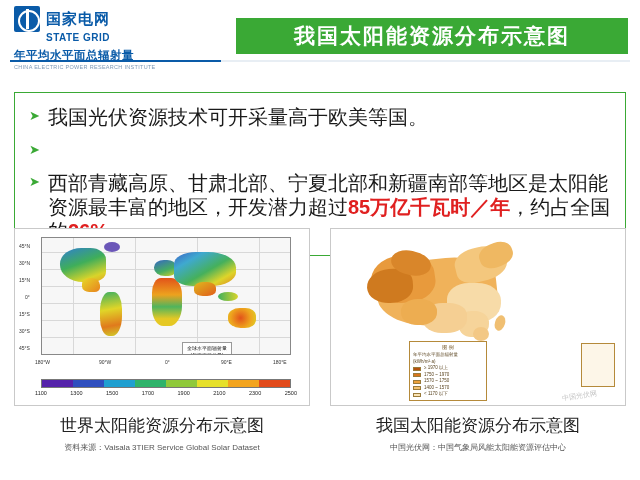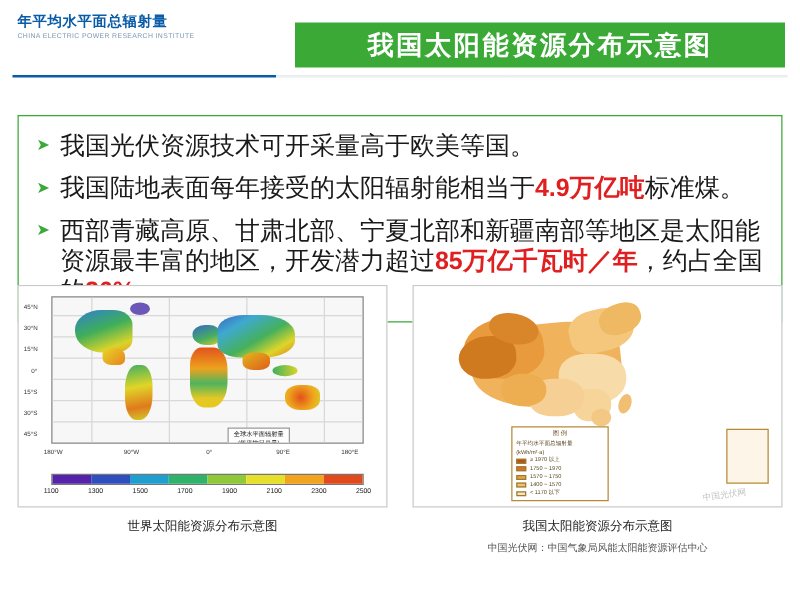--- a/index.html
+++ b/index.html
@@ -149,21 +149,21 @@
   .fig-frame {
     width: 296px;
     height: 178px;
     border: 1px solid #c9c9c9;
     background: #ffffff;
     position: relative;
     overflow: hidden;
   }
   .fig-caption {
     text-align: center;
-    font-size: 10px;
+    font-size: 17px;
     color: #222;
     margin-top: 8px;
   }
   .fig-source {
     text-align: center;
     font-size: 8px;
     color: #555;
     margin-top: 5px;
   }
 
@@ -251,20 +251,25 @@
   }
 </style>
 </head>
 <body>
 
 <div class="slide">
 
   <div class="header">
 
     <div class="logo-block">
+      <div class="logo-row">
+        <span class="logo-mark"></span>
+        <span class="logo-cn">国家电网</span>
+      </div>
+      <div class="logo-en">STATE GRID</div>
       <div class="logo-sub-cn">年平均水平面总辐射量</div>
       <div class="logo-sub-en">CHINA ELECTRIC POWER RESEARCH INSTITUTE</div>
     </div>
 
     <div class="header-rule"></div>
 
     <div class="title-bar">
       <span class="title-text">我国太阳能资源分布示意图</span>
     </div>
   </div>
@@ -273,23 +278,20 @@
 
     <div class="bullet">
       <span class="arrow">➤</span>
       <span class="btext">
         <span>我国光伏资源技术可开采量高于欧美等国。</span>
       </span>
     </div>
 
     <div class="bullet">
       <span class="arrow">➤</span>
-      <span class="btext">
-        <span>我国陆地表面每年接受的太阳辐射能相当于</span><span class="hl">4.9万亿吨</span><span>标准煤。</span>
-      </span>
     </div>
 
     <div class="bullet">
       <span class="arrow">➤</span>
       <span class="btext">
         <span>西部青藏高原、甘肃北部、宁夏北部和新疆南部等地区是太阳能资源最丰富的地区，开发潜力超过</span><span class="hl">85万亿千瓦时／年</span><span>，约占全国的</span><span class="hl">26%</span><span>。</span>
       </span>
     </div>
   </div>
 
@@ -367,20 +369,21 @@
             <span>1500</span>
             <span>1700</span>
             <span>1900</span>
             <span>2100</span>
             <span>2300</span>
             <span>2500</span>
           </div>
         </div>
       </div>
       <div class="fig-caption">世界太阳能资源分布示意图</div>
+      <div class="fig-source">资料来源：Vaisala 3TIER Service Global Solar Dataset</div>
     </div>
 
     <div class="fig">
       <div class="fig-frame">
         <div class="cm">
           <div class="cm-body">
 
             <div class="cm-shape" style="left:16px;top:20px;width:120px;height:66px;background:#f0b25a;border-radius:46% 40% 38% 50%;transform:rotate(-6deg);"></div>
             <div class="cm-shape" style="left:10px;top:16px;width:64px;height:48px;background:#e89a3c;border-radius:48% 44% 40% 52%;transform:rotate(-8deg);"></div>
             <div class="cm-shape" style="left:6px;top:30px;width:46px;height:34px;background:#cf7a1f;border-radius:50% 40% 45% 48%;transform:rotate(-4deg);"></div>

